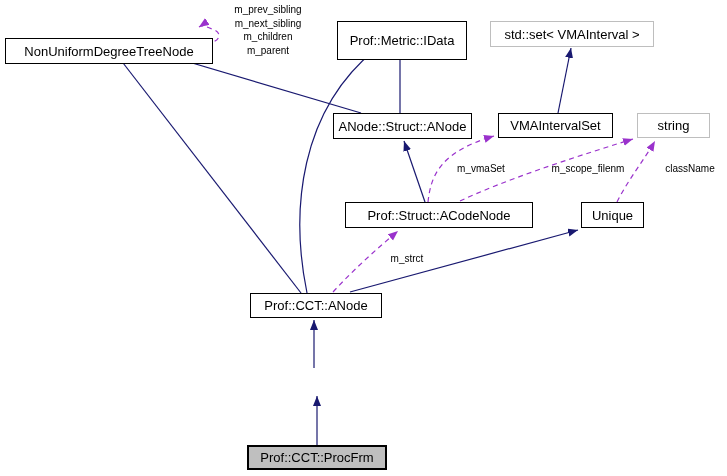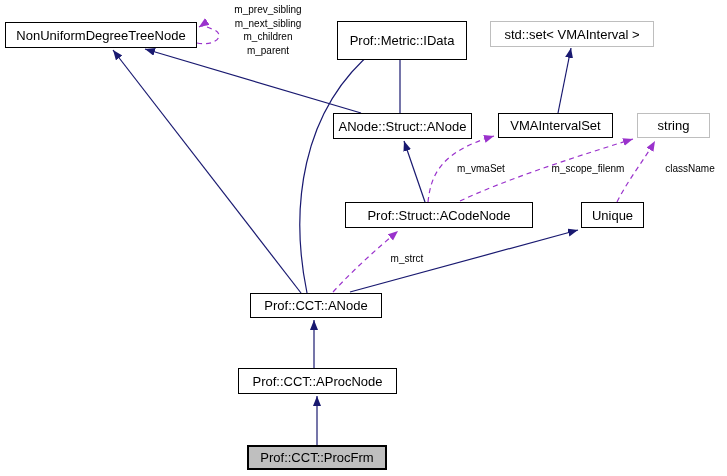--- a/index.html
+++ b/index.html
@@ -61,39 +61,38 @@
     <path class="edge-solid" d="M425,202 L404,141" marker-end="url(#arr-solid)"></path>
     <path class="edge-solid" d="M558,113 L571,48" marker-end="url(#arr-solid)"></path>
 
     <path class="edge-dashed" d="M197,43 C216,47 227,34 212,29 C205,26 202,25 199,27" marker-end="url(#arr-dashed)"></path>
     <path class="edge-dashed" d="M333,292 C355,268 378,248 398,231" marker-end="url(#arr-dashed)"></path>
     <path class="edge-dashed" d="M428,202 C431,175 440,152 494,136" marker-end="url(#arr-dashed)"></path>
     <path class="edge-dashed" d="M460,201 C505,180 565,160 633,139" marker-end="url(#arr-dashed)"></path>
     <path class="edge-dashed" d="M617,202 C628,180 644,160 655,141" marker-end="url(#arr-dashed)"></path>
   </svg>
 
-  <div class="node" style="left:5px;top:22px;width:192px;height:26px">NonUniformDegreeTreeNode</div>
+  <div class="node" style="left:5px;top:38px;width:208px;height:26px">NonUniformDegreeTreeNode</div>
 
   <div class="node" style="left:337px;top:21px;width:130px;height:39px">Prof::Metric::IData</div>
 
   <div class="node external" style="left:490px;top:21px;width:164px;height:26px">std::set&lt; VMAInterval &gt;</div>
 
   <div class="node" style="left:333px;top:113px;width:139px;height:26px">ANode::Struct::ANode</div>
 
   <div class="node" style="left:498px;top:113px;width:115px;height:25px">VMAIntervalSet</div>
 
   <div class="node external" style="left:637px;top:113px;width:73px;height:25px">string</div>
 
   <div class="node" style="left:345px;top:202px;width:188px;height:26px">Prof::Struct::ACodeNode</div>
 
   <div class="node" style="left:250px;top:293px;width:132px;height:25px">Prof::CCT::ANode</div>
 
   <div class="node" style="left:581px;top:202px;width:63px;height:26px">Unique</div>
 
-  <div class="node" style="left:238px;top:368px;width:159px;height:26px">Prof::CCT::AProcNode</div>
 
   <div class="node current" style="left:247px;top:445px;width:140px;height:25px">Prof::CCT::ProcFrm</div>
 
   <div class="elabel" style="left:218px;top:3px;width:100px">
     <div>m_prev_sibling</div>
     <div>m_next_sibling</div>
     <div>m_children</div>
     <div>m_parent</div>
   </div>
 

